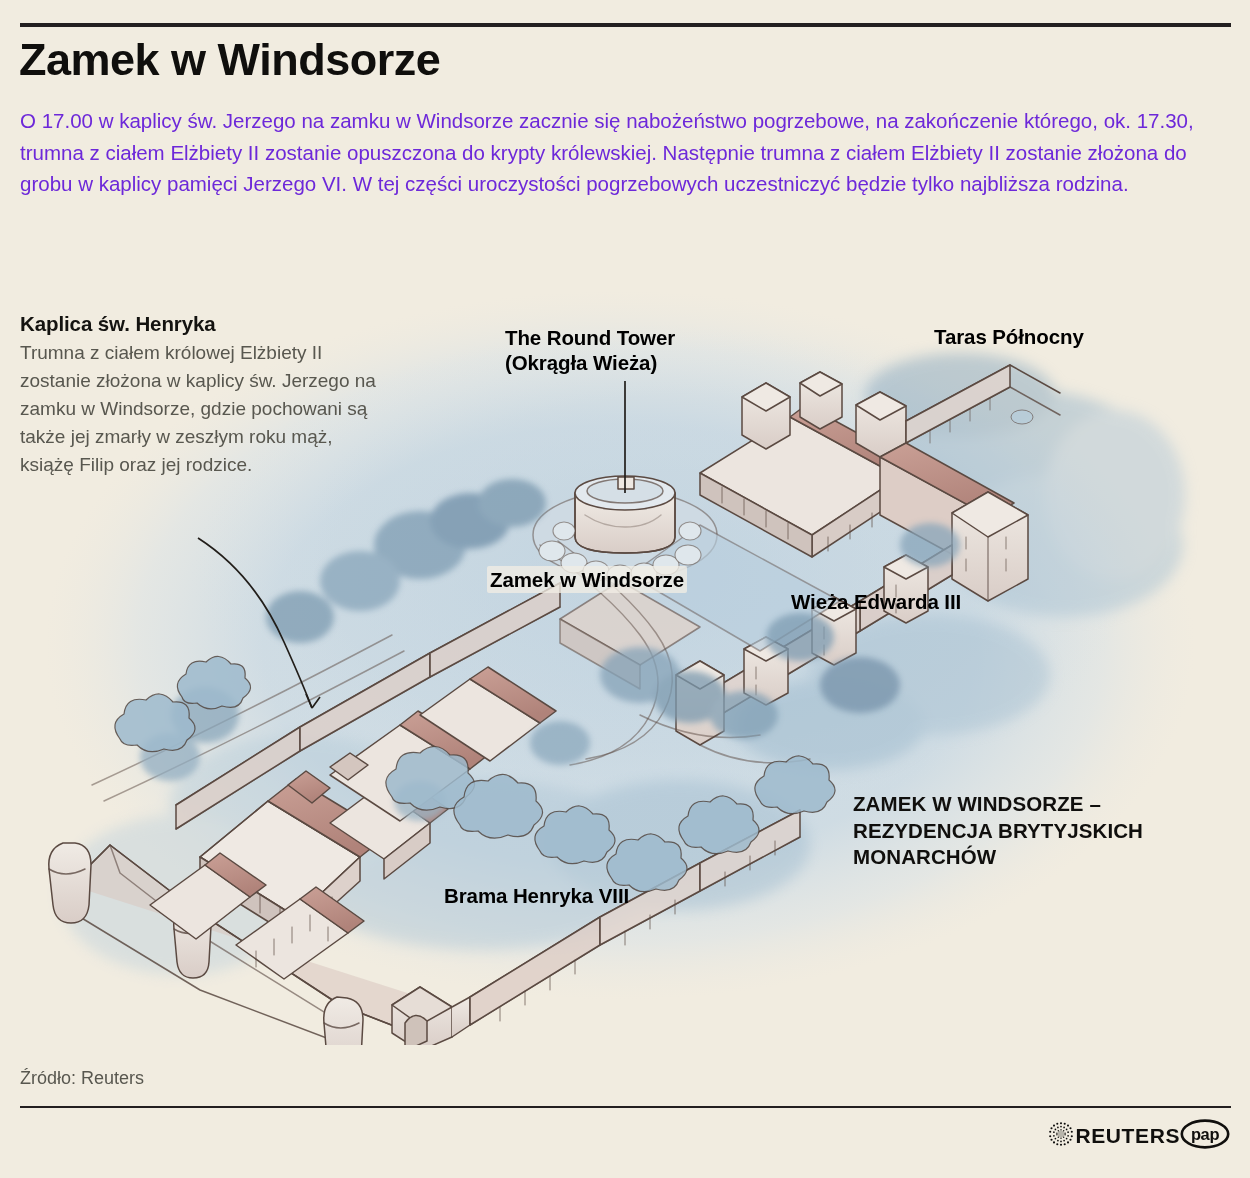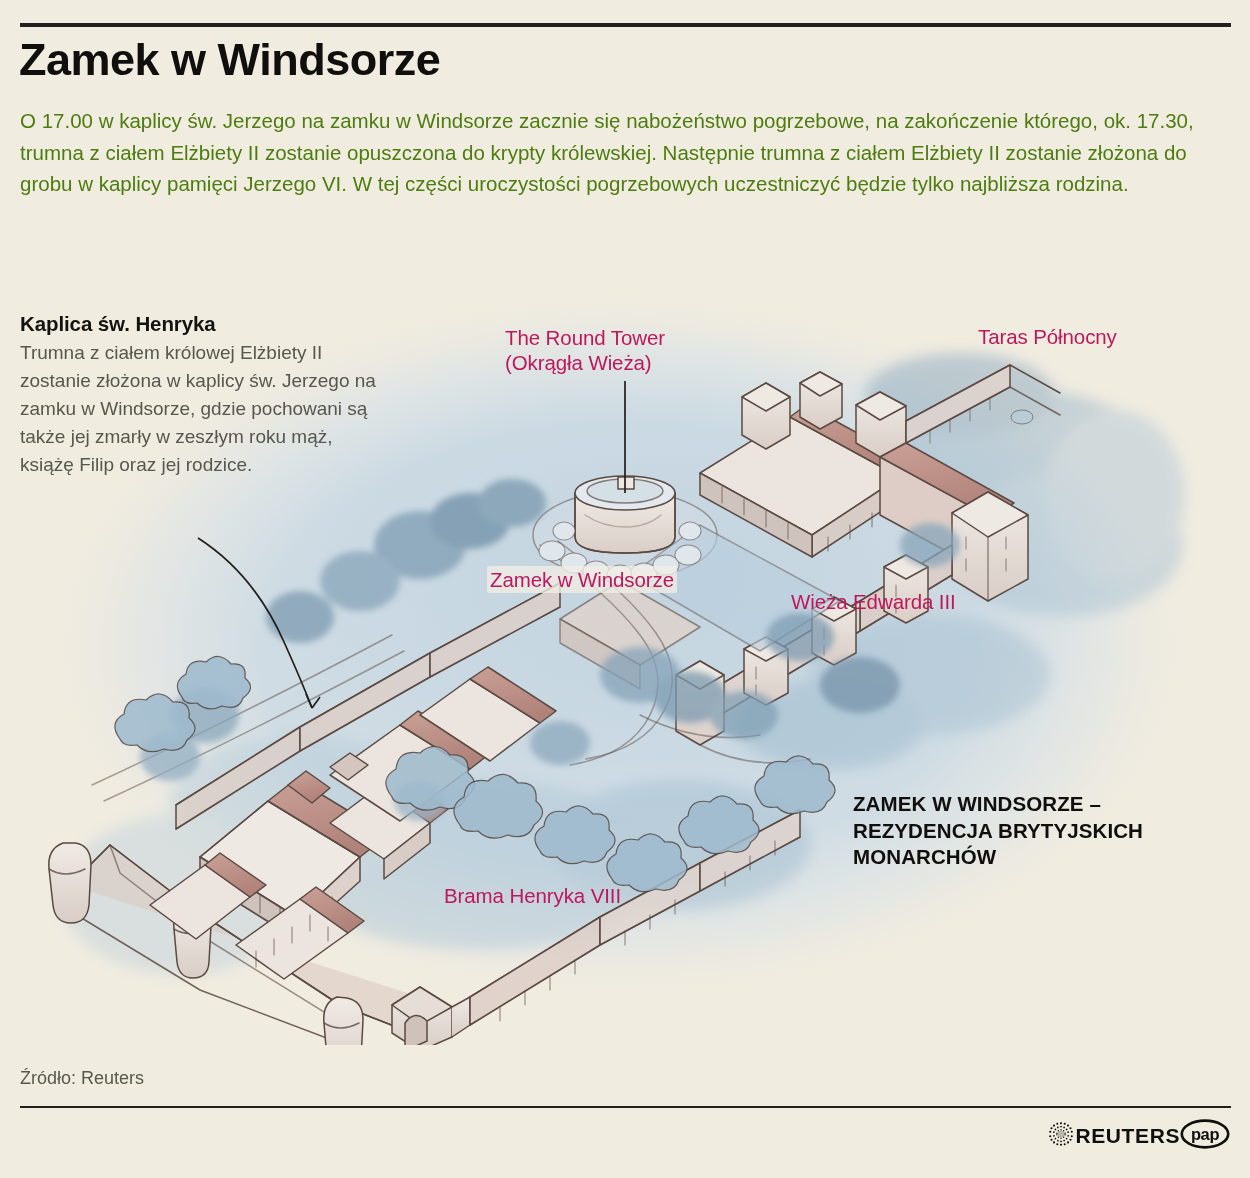--- a/index.html
+++ b/index.html
@@ -39,21 +39,21 @@
     line-height: 1.08;
     white-space: nowrap;
   }
   .intro {
     position: absolute;
     left: 20px;
     top: 105px;
     width: 1175px;
     font-size: 20.5px;
     line-height: 31.5px;
-    color: #4d7c0f;
+    color: #6d28d9;
     font-weight: 300;
   }
 
   
   .illo {
     position: absolute;
     left: 0;
     top: 245px;
     width: 1250px;
     height: 800px;
@@ -80,28 +80,28 @@
   }
   .anno-chapel .b {
     font-size: 19px;
     line-height: 28px;
     color: #58574f;
     font-weight: 300;
   }
 
   .maplabel {
     position: absolute;
-    font-weight: 400;
-    color: #be185d;
+    font-weight: 700;
+    color: #000000;
     letter-spacing: -0.1px;
     line-height: 1.24;
     white-space: pre-line;
   }
   .lbl-round  { left: 505px; top: 325px; font-size: 20.5px; }
-  .lbl-taras  { left: 978px; top: 324px; font-size: 20.5px; }
+  .lbl-taras  { left: 934px; top: 324px; font-size: 20.5px; }
   .lbl-zamek  { left: 487px; top: 566px; font-size: 20.5px;
                 background: rgba(241,237,228,0.78); padding: 1px 3px; border-radius: 2px; }
   .lbl-edward { left: 791px; top: 589px; font-size: 20.5px; }
   .lbl-brama  { left: 444px; top: 883px; font-size: 20.5px; }
 
   .caption {
     position: absolute;
     left: 853px;
     top: 791px;
     width: 340px;

